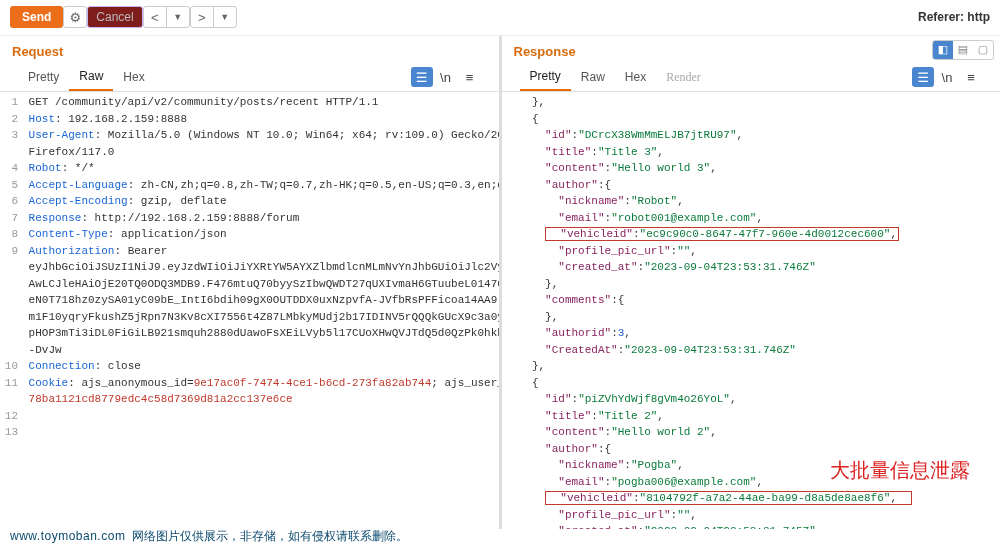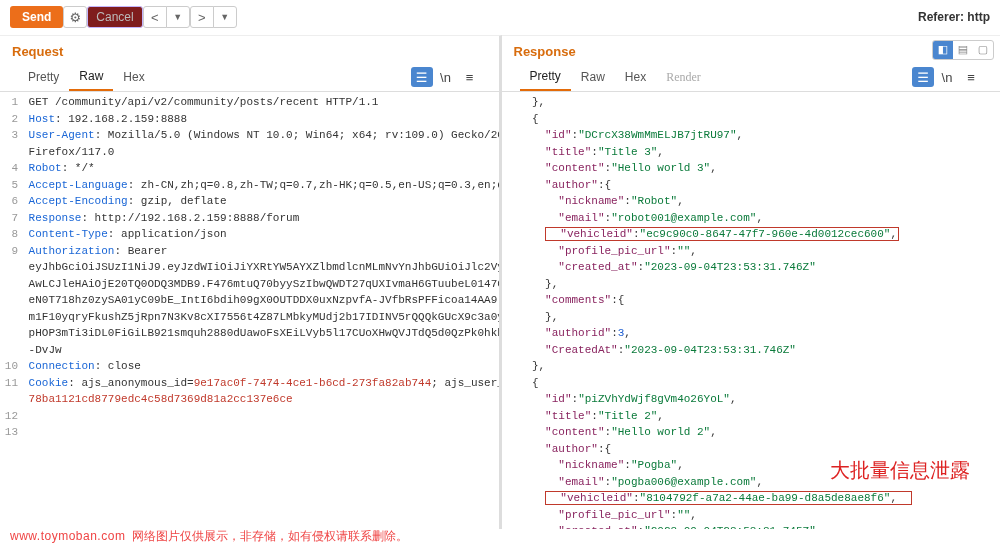--- a/index.html
+++ b/index.html
@@ -27,21 +27,21 @@
 .tab-tool { width:22px; height:20px; display:flex; align-items:center; justify-content:center; cursor:pointer; margin-left:2px; color:#444; font-size:13px; }
 .tab-tool.blue { background:#4a86cf; color:#fff; border-radius:3px; }
 .content { flex:1; overflow:auto; font-family:"Courier New",monospace; font-size:11px; line-height:1.5; padding:2px 4px; white-space:pre; position:relative; }
 .ln { color:#999; display:inline-block; width:14px; text-align:right; margin-right:4px; user-select:none; }
 .hk { color:#1a66d6;text-align:right; }
 .str { color:#0a7a3a; }
 .kw { color:#8a2560; }
 .num { color:#1a5bd0; }
 .red-link { color:#c0392b; }
 .highlight-box { border:1px solid #c0392b; padding:0 1px; }
-.footer { position:absolute; bottom:4px; left:10px; color:#ef4444; font-size:12px; font-family:Arial,sans-serif; }
+.footer { position:absolute; bottom:4px; left:10px; color:#0c4a6e; font-size:12px; font-family:Arial,sans-serif; }
 .footer .brand { letter-spacing:0.5px; }
 .red-note { color:#d22; font-size:20px; position:absolute; right:30px; bottom:44px; font-family:Arial,sans-serif; font-weight:500; }
 .view-toggle { display:inline-flex; border:1px solid #ccc; border-radius:3px; overflow:hidden; margin-right:6px;}
 .view-toggle span { width:20px; height:18px; display:flex; align-items:center; justify-content:center; font-size:11px; cursor:pointer; color:#888;}
 .view-toggle span.on { background:#4a86cf; color:#fff;}
 </style>
 </head>
 <body>
 
 <div class="toolbar">

